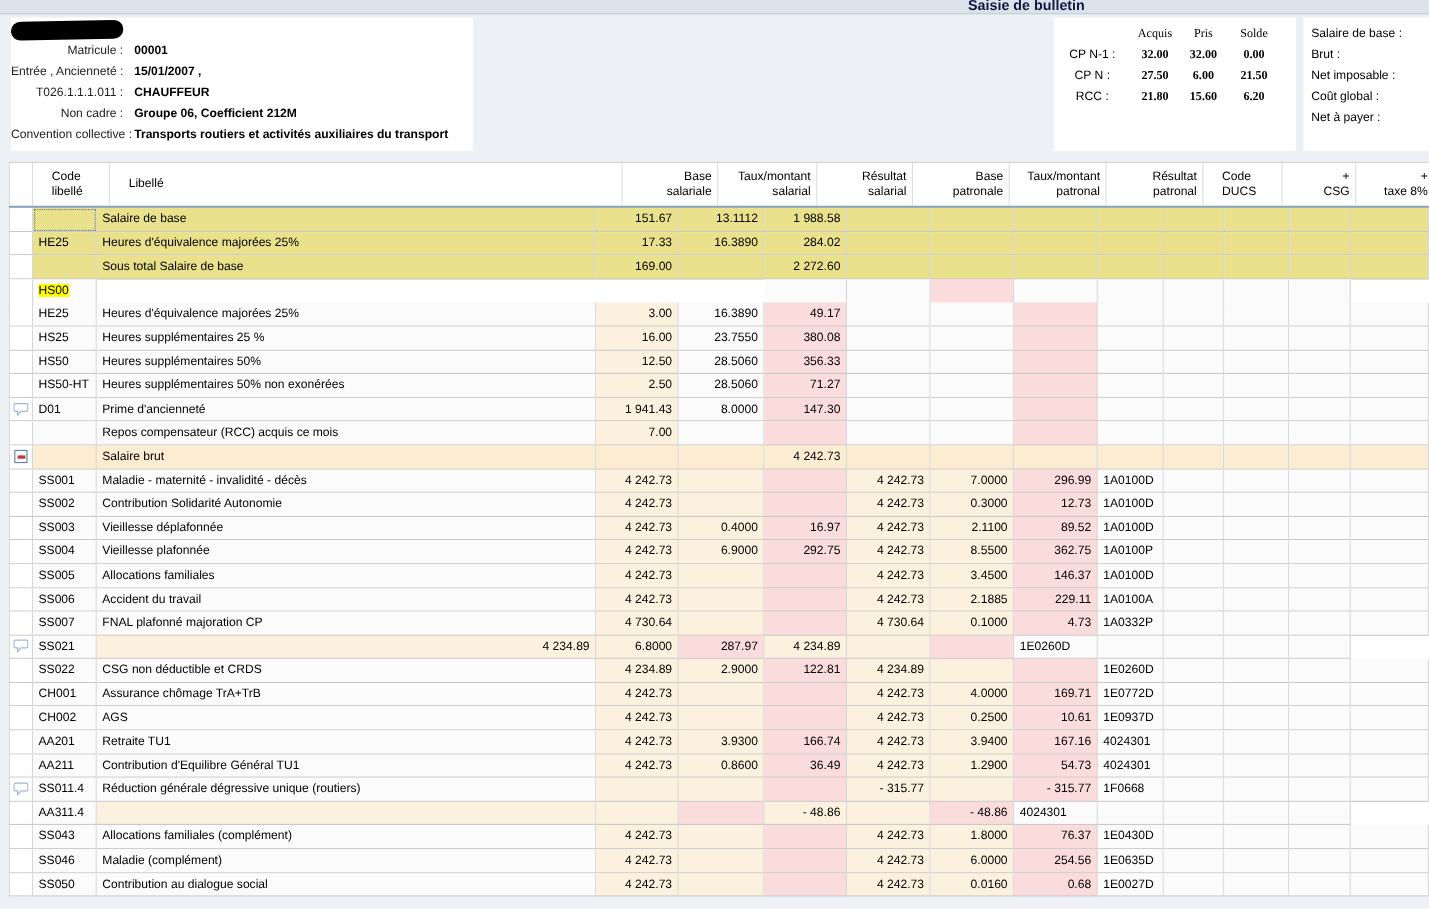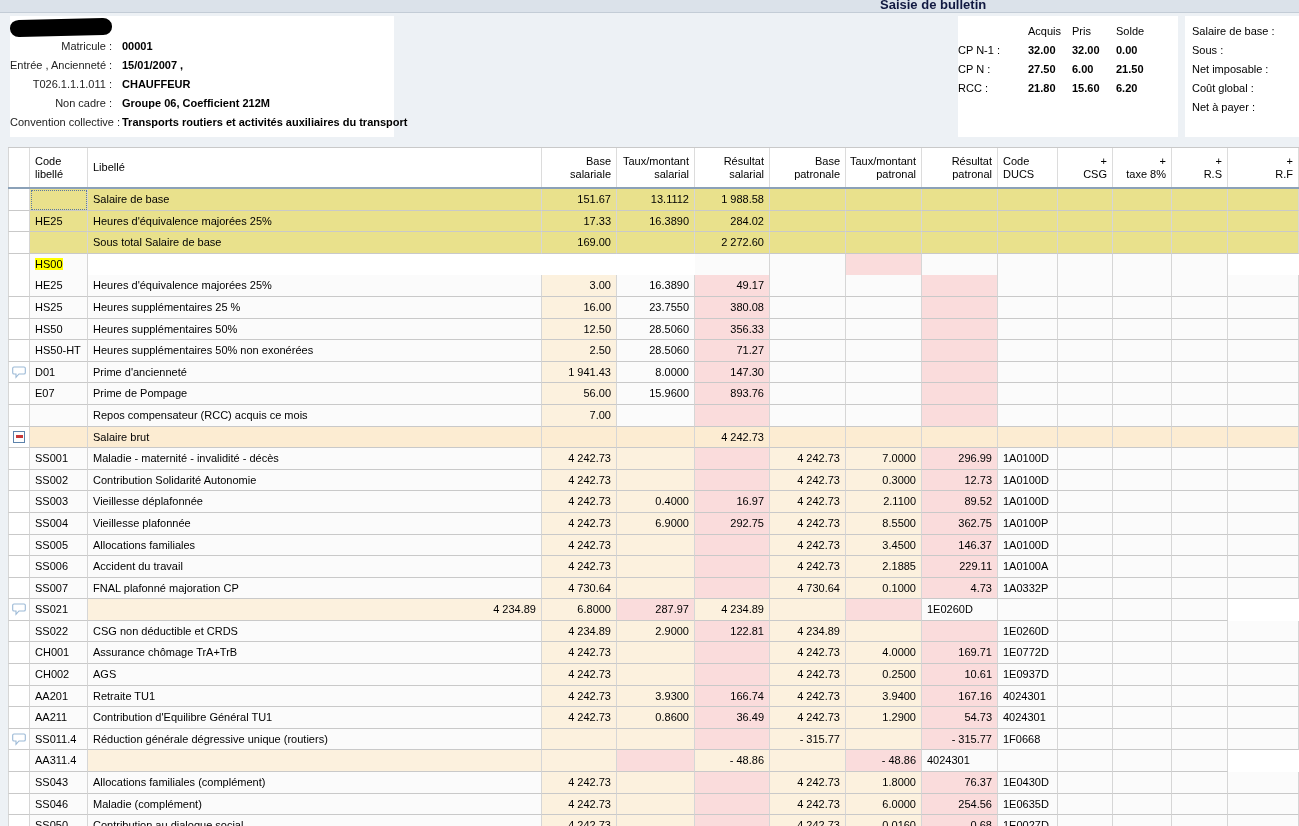--- a/index.html
+++ b/index.html
@@ -9,43 +9,43 @@
     background:var(--page_bg,#edf1f5);
     font-family:"Liberation Sans", sans-serif; font-size:11px; color:#000;
   }
   
   .topbar { position:absolute; left:0; top:0; width:1299px; height:13px;
     background:var(--topbar_bg,#dbe2ea); border-bottom:1px solid #c3ccd6; overflow:hidden; }
   .topbar-title { position:absolute; left:880px; top:-3px; font-size:13px; font-weight:bold; color:#101840; white-space:nowrap; }
 
   
   .panel { position:absolute; background:#fff; }
-  #employee-panel { left:10px; top:16px; width:384px; height:121px;text-decoration:underline; }
+  #employee-panel { left:10px; top:16px; width:420px; height:121px;text-decoration:underline; }
   .blob { position:absolute; left:0; top:3px; width:102px; height:17px; background:#000; border-radius:9px / 8px; transform:rotate(-1.2deg); }
   .emp-rows { position:absolute; left:0; top:21px; right:4px; }
   .emp-row { display:flex; height:19px; line-height:19px; white-space:nowrap; }
   .emp-label { width:102px; text-align:right; color:#222; flex:0 0 102px; }
   .emp-value { margin-left:10px; font-weight:bold; }
 
   #leave-panel { left:958px; top:16px; width:220px; height:121px; }
   .cp-rows { position:absolute; top:6px; left:0; right:10px; }
   .cp-row { display:flex; height:19px; line-height:19px; }
-  .cp-label { flex:0 0 70px; text-align:left; }
-  .cp-cell { flex:0 0 44px; text-align:left; }
+  .cp-label { flex:0 0 70px; text-align:center; }
+  .cp-cell { flex:0 0 44px; text-align:center;font-family:Liberation Serif, serif; }
   .cp-cell.last { flex:0 0 48px; }
   .cp-val { font-weight:bold; }
 
   #totals-panel { left:1185px; top:16px; width:114px; height:121px; }
   .tot-lines { position:absolute; top:6px; left:7px; right:0; }
   .tot-line { height:19px; line-height:19px; white-space:nowrap; }
 
   
   .paytable { position:absolute; left:8px; top:147px; width:1291px; background:#fff; }
   .grid { display:grid; grid-template-columns:22px 58px 454px 75px 78px 75px 76px 76px 76px 60px 55px 59px 56px 71px; }
-  .thead { height:42px; background:#fff; border-top:1px solid var(--grid_line,#c9c9c9); border-bottom:2px solid var(--header_border,#8ba1b8); }
+  .thead { height:42px; background:#fff; border-top:1px solid var(--grid_line,#c9c9c9); border-bottom:2px solid var(--header_border,#8ba1b8);gap:12px; }
   .th { display:flex; flex-direction:column; justify-content:center; padding:1px 5px; border-right:1px solid #dcdcdc; overflow:hidden; line-height:13px; }
   .th.a-r { align-items:flex-end; text-align:right; }
   .th.a-l { align-items:flex-start; text-align:left; }
   .row { height:21.6px; }
   .row.selected { box-shadow: inset 0 -2px 0 var(--selected_line,#1d2f7c); }
   .cell { border-right:1px solid var(--vline,#d6d6d6); border-bottom:1px solid var(--grid_line,#c9c9c9);
           line-height:20.6px; padding:0 5px; overflow:hidden; white-space:nowrap; }
   .cell:first-child, .th:first-child { border-left:1px solid var(--vline,#d6d6d6); }
   .a-r { text-align:right; } .a-l { text-align:left; } .a-c { text-align:center; }
   .bg-w { background:#fbfbfb; } .bg-icon { background:#ffffff; }
@@ -121,21 +121,21 @@
         <span class="cp-cell cp-val">21.80</span>
         <span class="cp-cell cp-val">15.60</span>
         <span class="cp-cell cp-val last">6.20</span>
       </div>
     </div>
 </div>
 
 <div class="panel" id="totals-panel">
   <div class="tot-lines" id="tot-lines">
       <div class="tot-line">Salaire de base :</div>
-      <div class="tot-line">Sous :</div>
+      <div class="tot-line">Brut :</div>
       <div class="tot-line">Net imposable :</div>
       <div class="tot-line">Coût global :</div>
       <div class="tot-line">Net à payer :</div>
     </div>
 </div>
 
 <div class="paytable">
   <div class="grid thead" id="grid-head">
       <div class="th a-l"></div>
       <div class="th a-l">
@@ -335,36 +335,20 @@
         <div class="cell a-r bg-w"></div>
         <div class="cell a-r bg-pink"></div>
         <div class="cell a-l bg-w"></div>
         <div class="cell a-r bg-w"></div>
         <div class="cell a-r bg-w"></div>
         <div class="cell a-r bg-w"></div>
         <div class="cell a-r bg-w"></div>
       </div>
       <div class="grid row">
         <div class="cell a-c bg-icon icon-cell"></div>
-        <div class="cell a-l bg-w">E07</div>
-        <div class="cell a-l bg-w">Prime de Pompage</div>
-        <div class="cell a-r bg-cream">56.00</div>
-        <div class="cell a-r bg-w">15.9600</div>
-        <div class="cell a-r bg-pink">893.76</div>
-        <div class="cell a-r bg-w"></div>
-        <div class="cell a-r bg-w"></div>
-        <div class="cell a-r bg-pink"></div>
-        <div class="cell a-l bg-w"></div>
-        <div class="cell a-r bg-w"></div>
-        <div class="cell a-r bg-w"></div>
-        <div class="cell a-r bg-w"></div>
-        <div class="cell a-r bg-w"></div>
-      </div>
-      <div class="grid row">
-        <div class="cell a-c bg-icon icon-cell"></div>
         <div class="cell a-l bg-w"></div>
         <div class="cell a-l bg-w">Repos compensateur (RCC) acquis ce mois</div>
         <div class="cell a-r bg-cream">7.00</div>
         <div class="cell a-r bg-w"></div>
         <div class="cell a-r bg-pink"></div>
         <div class="cell a-r bg-w"></div>
         <div class="cell a-r bg-w"></div>
         <div class="cell a-r bg-pink"></div>
         <div class="cell a-l bg-w"></div>
         <div class="cell a-r bg-w"></div>

